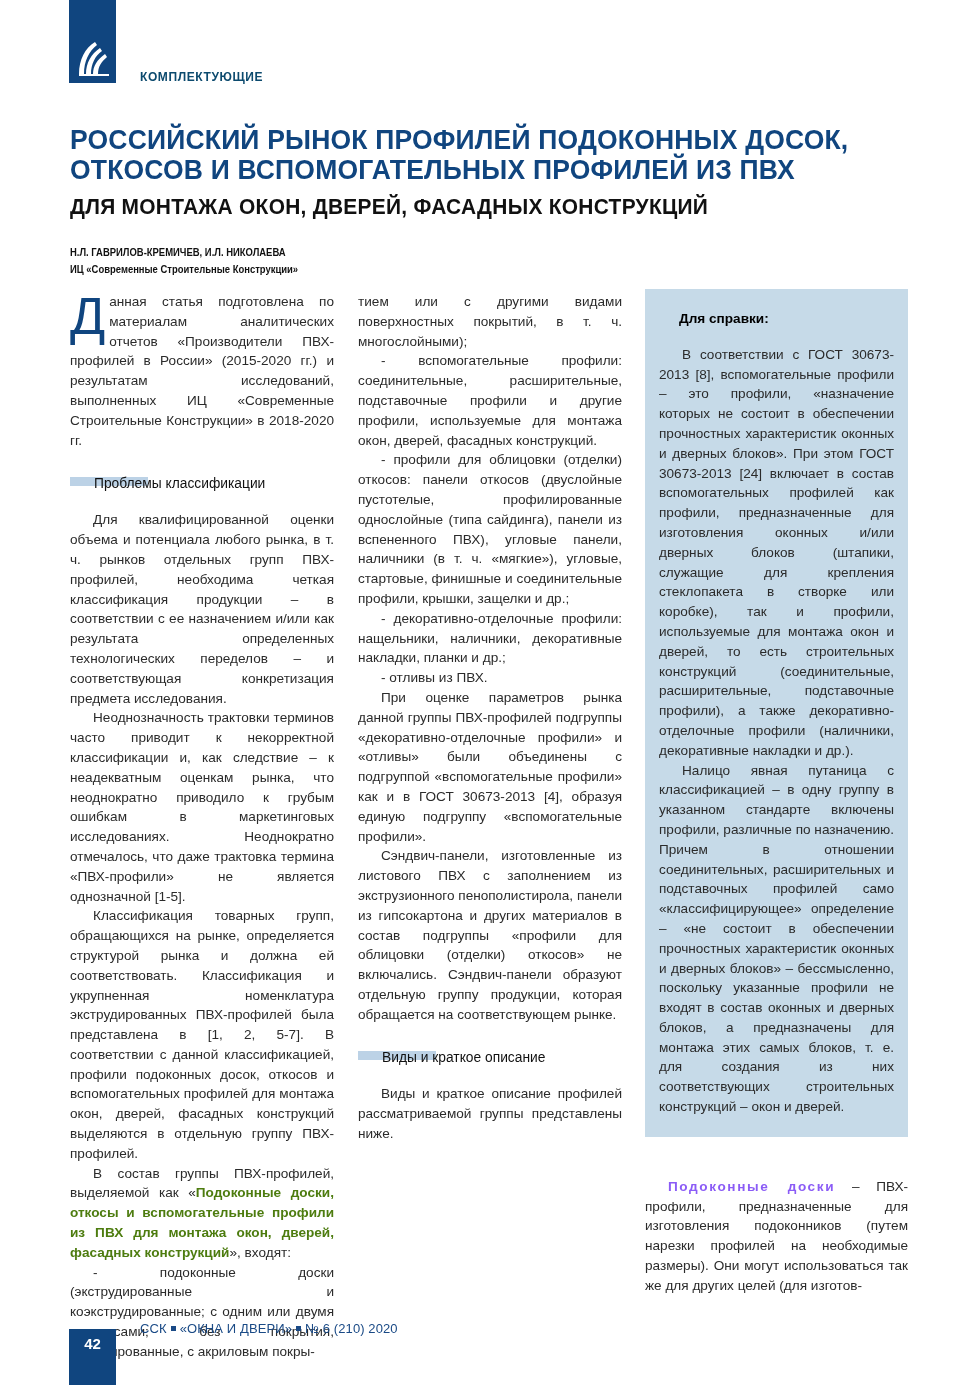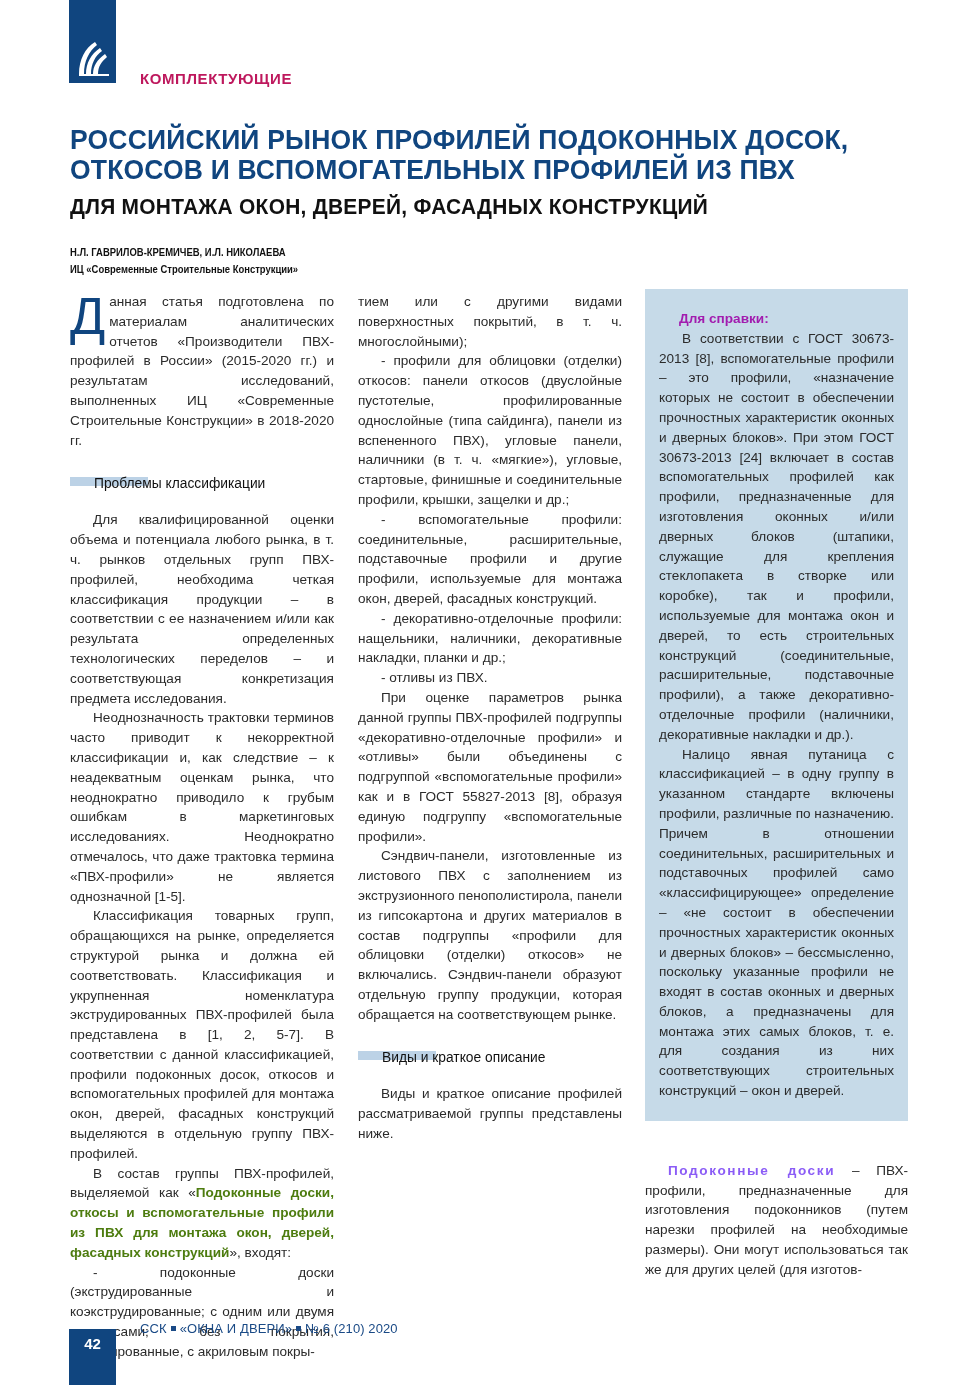--- a/index.html
+++ b/index.html
@@ -1,21 +1,21 @@
 <!DOCTYPE html>
 <html><head>
 <meta charset="utf-8">
 <style>
   html, body { margin: 0; padding: 0; }
   body { width: 980px; height: 1385px; position: relative; background: #ffffff; overflow: hidden;
          font-family: "Liberation Sans", sans-serif; color: #2a2a2a; }
   .logo-block { position: absolute; left: 69px; top: 0; width: 47px; height: 83px; background: #10457f; }
   .logo-block svg { position: absolute; left: 4px; top: 36px; }
-  .section-label { position: absolute; left: 140px; top: 70px; font-size: 15px; font-weight: bold;
-                   color: #be185d; letter-spacing: 0.6px; }
+  .section-label { position: absolute; left: 140px; top: 70px; font-size: 12px; font-weight: bold;
+                   color: #0c4a6e; letter-spacing: 0.6px; }
   .title { position: absolute; left: 70px; top: 124px; width: 860px; font-family: "Liberation Sans", sans-serif;
            font-weight: bold; color: #10457f; font-size: 28.5px; line-height: 30px; letter-spacing: 0.2px;
            transform: scaleX(0.93); transform-origin: left top; }
   .subtitle { position: absolute; left: 70px; top: 194px; font-weight: bold; color: #111; font-size: 22.5px;
               letter-spacing: 0.3px; transform: scaleX(0.93); transform-origin: left top; }
   .authors { position: absolute; left: 70px; top: 244px; font-size: 10.5px; font-weight: bold; color: #111;
              line-height: 17px; transform: scaleX(0.9); transform-origin: left top; }
   .col { position: absolute; font-size: 13.6px; line-height: 19.8px; color: #2b2b2b; text-align: justify; }
   .col p { margin: 0; text-indent: 23px; }
   .col p.noind { text-indent: 0; }
@@ -23,21 +23,21 @@
   .col2 { left: 358px; top: 292px; width: 264px; }
   .col3 { left: 645px; top: 289px; width: 263px; }
   .dropcap { float: left; font-size: 52px; line-height: 40px; color: #10457f; font-weight: normal;
              margin: 4px 4px 0 0; font-family: "Liberation Sans", sans-serif; }
   .sub-head { position: relative; margin: 26px 0 14px 0; height: 20px; }
   .sub-head .bar { position: absolute; left: 0; top: 1px; width: 78px; height: 9px; background: #bcd2e6; }
   .sub-head .txt { position: absolute; left: 24px; top: -2px; font-weight: normal; font-size: 13.8px; color: #111;
                    white-space: nowrap; }
   .col2 .sub-head .bar { width: 78px; }
   .sidebar-box { background: #c6dae8; padding: 20px 14px 20px 14px; margin-left: 0; }
-  .sidebar-box .box-title { font-weight: bold; color: #a21caf; text-indent: 20px; margin-bottom: 0; }
+  .sidebar-box .box-title { font-weight: bold; color: #000000; text-indent: 20px; margin-bottom: 16px; }
   .col3-after { margin-top: 40px; }
   .spaced-bold { font-weight: bold; letter-spacing: 1.6px; color: #8b5cf6; }
   b { color: #4d7c0f; }
   .footer-block { position: absolute; left: 69px; top: 1312px; width: 47px; height: 59px; background: #10457f; margin-top: 17px; }
   .page-num { position: absolute; left: 0; top: 6px; width: 47px; text-align: center; color: #ffffff;
               font-weight: bold; font-size: 15px; }
   .footer-text { position: absolute; left: 140px; top: 1321px; font-size: 13px; color: #1a4a86; letter-spacing: 0.1px; }
   .footer-text .sq { display: inline-block; width: 5px; height: 5px; background: #1a4a86; margin: 0 4px 2px 4px; vertical-align: middle; }
 </style>
 </head>
@@ -72,25 +72,25 @@
   </div>
   <p>Для квалифицированной оценки объема и потенциала любого рынка, в т. ч. рынков отдельных групп ПВХ-профилей, необходима четкая классификация продукции – в соответствии с ее назначением и/или как результата определенных технологических переделов – и соответствующая конкретизация предмета исследования.</p>
   <p>Неоднозначность трактовки терминов часто приводит к некорректной классификации и, как следствие – к неадекватным оценкам рынка, что неоднократно приводило к грубым ошибкам в маркетинговых исследованиях. Неоднократно отмечалось, что даже трактовка термина «ПВХ-профили» не является однозначной [1-5].</p>
   <p>Классификация товарных групп, обращающихся на рынке, определяется структурой рынка и должна ей соответствовать. Классификация и укрупненная номенклатура экструдированных ПВХ-профилей была представлена в [1, 2, 5-7]. В соответствии с данной классификацией, профили подоконных досок, откосов и вспомогательных профилей для монтажа окон, дверей, фасадных конструкций выделяются в отдельную группу ПВХ-профилей.</p>
   <p><span>В состав группы ПВХ-профилей, выделяемой как «</span><b>Подоконные доски, откосы и вспомогательные профили из ПВХ для монтажа окон, дверей, фасадных конструкций</b><span>», входят:</span></p>
   <p>- подоконные доски (экструдированные и коэкструдированные; с одним или двумя капиносами; без покрытия, ламинированные, с акриловым покры-</p>
 </div>
 
 <div class="col col2">
   <p class="noind">тием или с другими видами поверхностных покрытий, в т. ч. многослойными);</p>
+  <p>- вспомогательные профили: соединительные, расширительные, подставочные профили и другие профили, используемые для монтажа окон, дверей, фасадных конструкций.</p>
   <p>- профили для облицовки (отделки) откосов: панели откосов (двуслойные пустотелые, профилированные однослойные (типа сайдинга), панели из вспененного ПВХ), угловые панели, наличники (в т. ч. «мягкие»), угловые, стартовые, финишные и соединительные профили, крышки, защелки и др.;</p>
-  <p>- вспомогательные профили: соединительные, расширительные, подставочные профили и другие профили, используемые для монтажа окон, дверей, фасадных конструкций.</p>
   <p>- декоративно-отделочные профили: нащельники, наличники, декоративные накладки, планки и др.;</p>
   <p>- отливы из ПВХ.</p>
-  <p>При оценке параметров рынка данной группы ПВХ-профилей подгруппы «декоративно-отделочные профили» и «отливы» были объединены с подгруппой «вспомогательные профили» как и в ГОСТ 55827-2013 [8], образуя единую подгруппу «вспомогательные профили».</p>
+  <p>При оценке параметров рынка данной группы ПВХ-профилей подгруппы «декоративно-отделочные профили» и «отливы» были объединены с подгруппой «вспомогательные профили» как и в ГОСТ 30673-2013 [4], образуя единую подгруппу «вспомогательные профили».</p>
   <p>Сэндвич-панели, изготовленные из листового ПВХ с заполнением из экструзионного пенополистирола, панели из гипсокартона и других материалов в состав подгруппы «профили для облицовки (отделки) откосов» не включались. Сэндвич-панели образуют отдельную группу продукции, которая обращается на соответствующем рынке.</p>
   <div class="sub-head">
     <div class="bar"></div>
     <div class="txt">Виды и краткое описание</div>
   </div>
   <p>Виды и краткое описание профилей рассматриваемой группы представлены ниже.</p>
 </div>
 
 <div class="col col3">
   <div class="sidebar-box">

